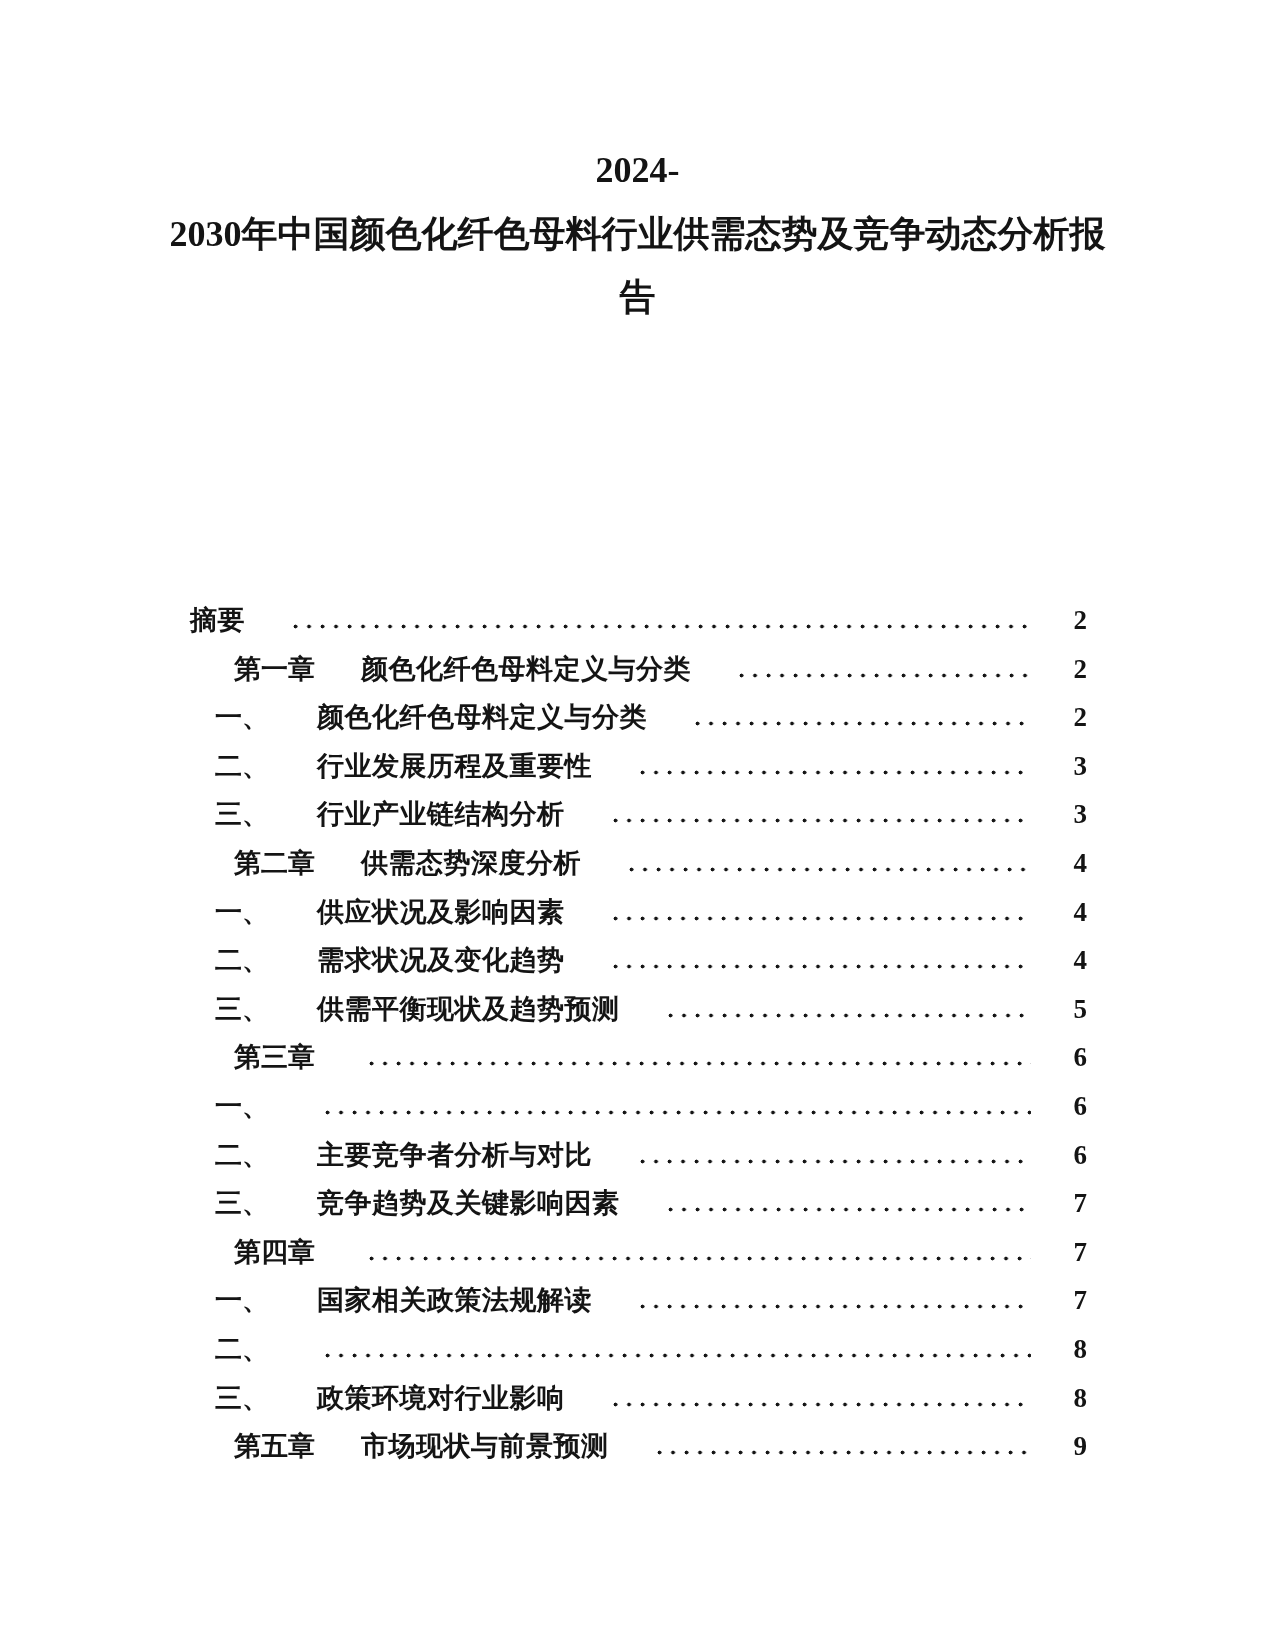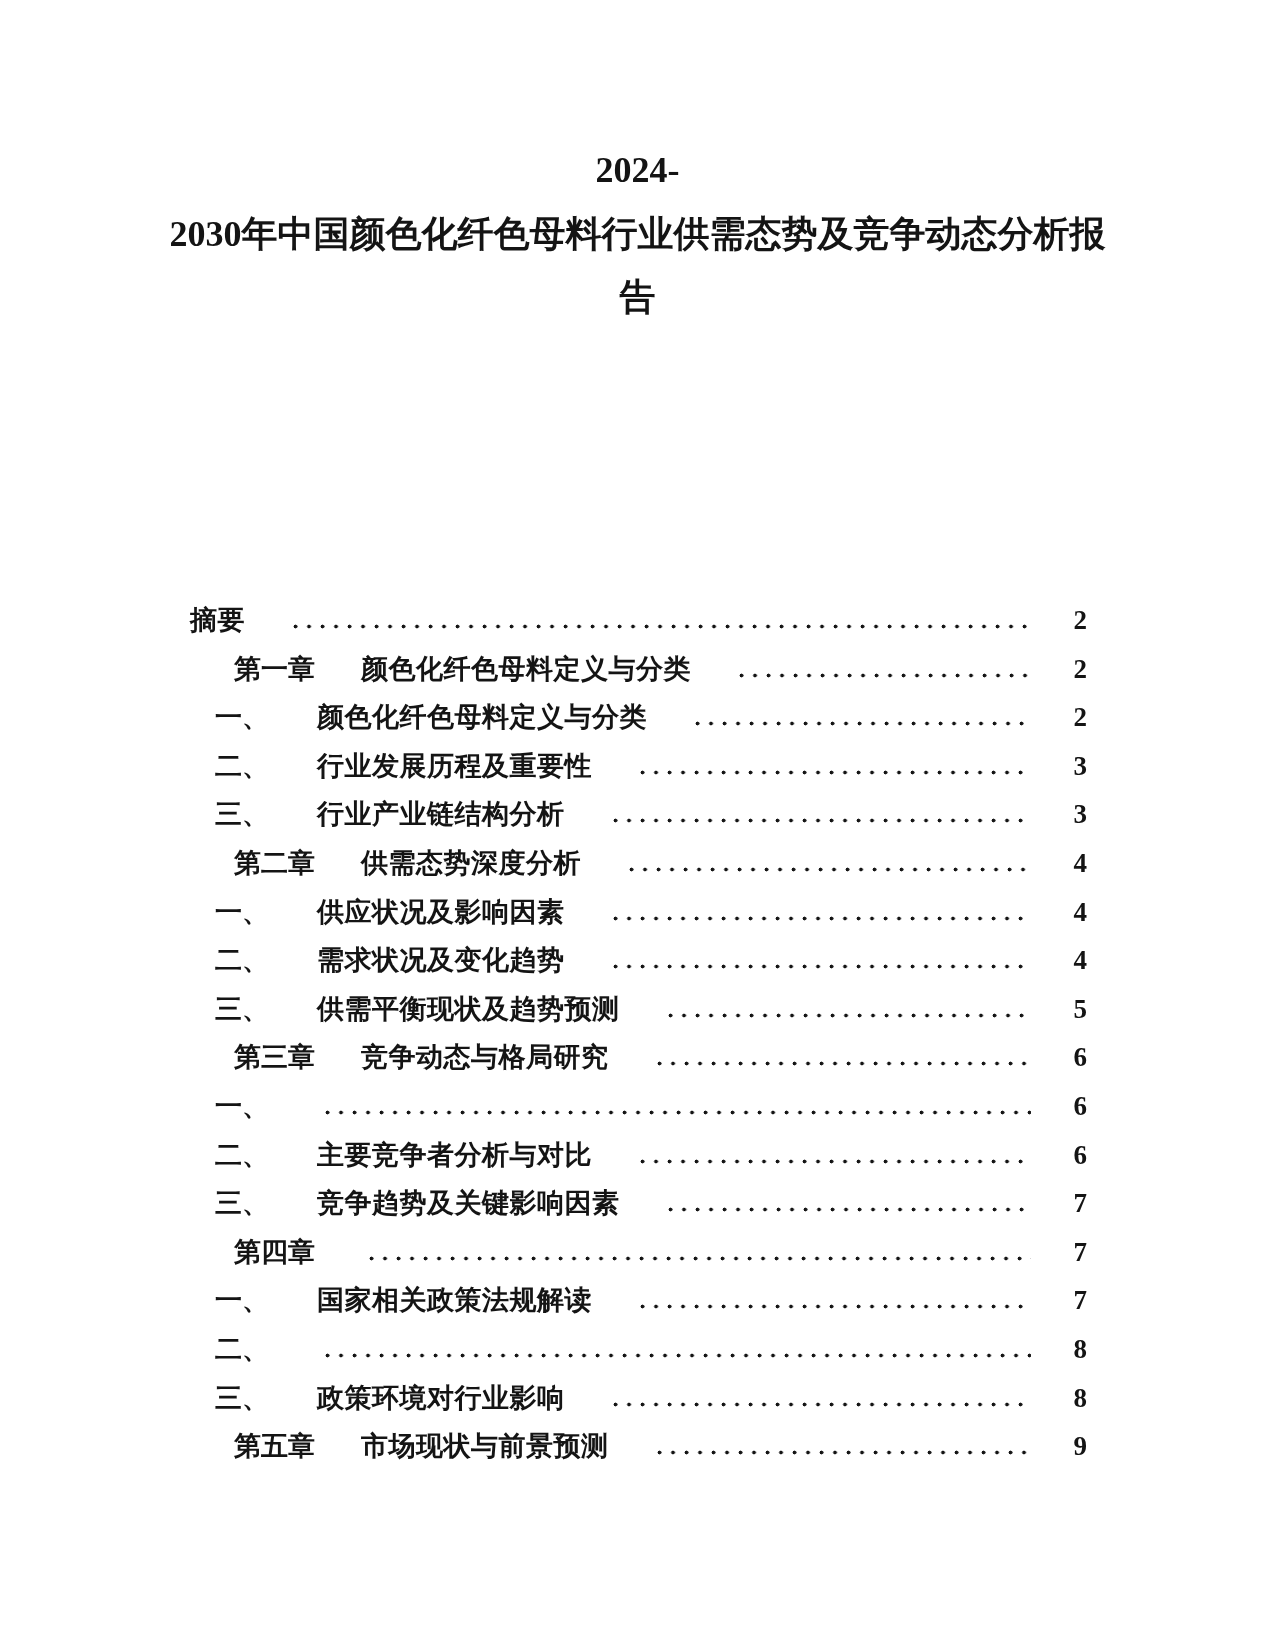--- a/index.html
+++ b/index.html
@@ -118,21 +118,20 @@
     <span class="toc-page">4</span>
   </div>
     <div class="toc-row level-1">
     <span class="toc-prefix">三、</span>
     <span class="toc-label">供需平衡现状及趋势预测</span>
     <span class="toc-leader"></span>
     <span class="toc-page">5</span>
   </div>
     <div class="toc-row level-0">
     <span class="toc-prefix">第三章</span>
-    <span class="toc-label">竞争动态与格局研究</span>
     <span class="toc-leader"></span>
     <span class="toc-page">6</span>
   </div>
     <div class="toc-row level-1">
     <span class="toc-prefix">一、</span>
     <span class="toc-leader"></span>
     <span class="toc-page">6</span>
   </div>
     <div class="toc-row level-1">
     <span class="toc-prefix">二、</span>

